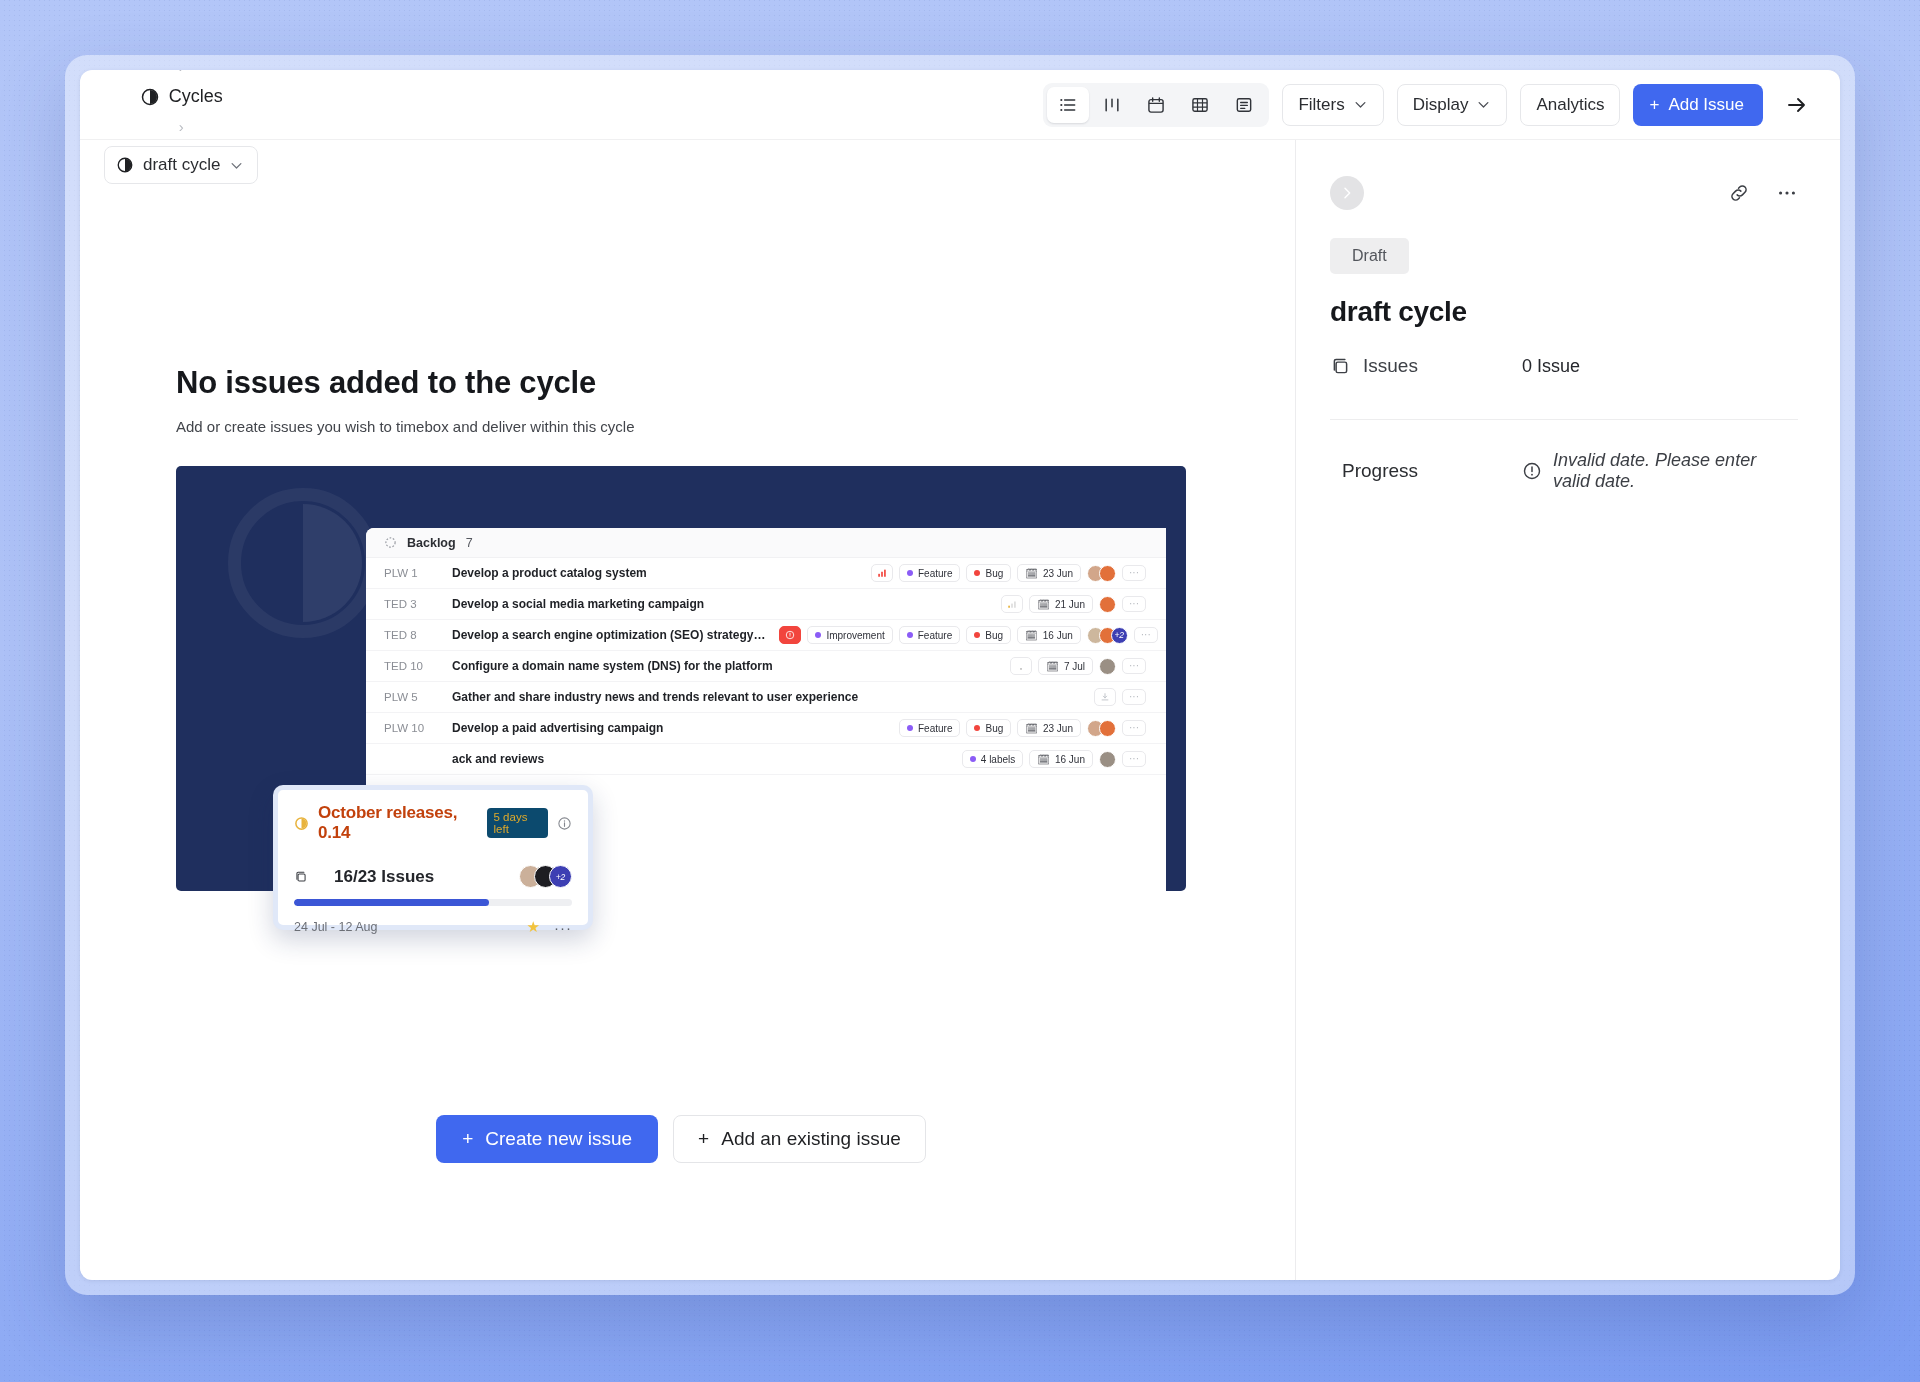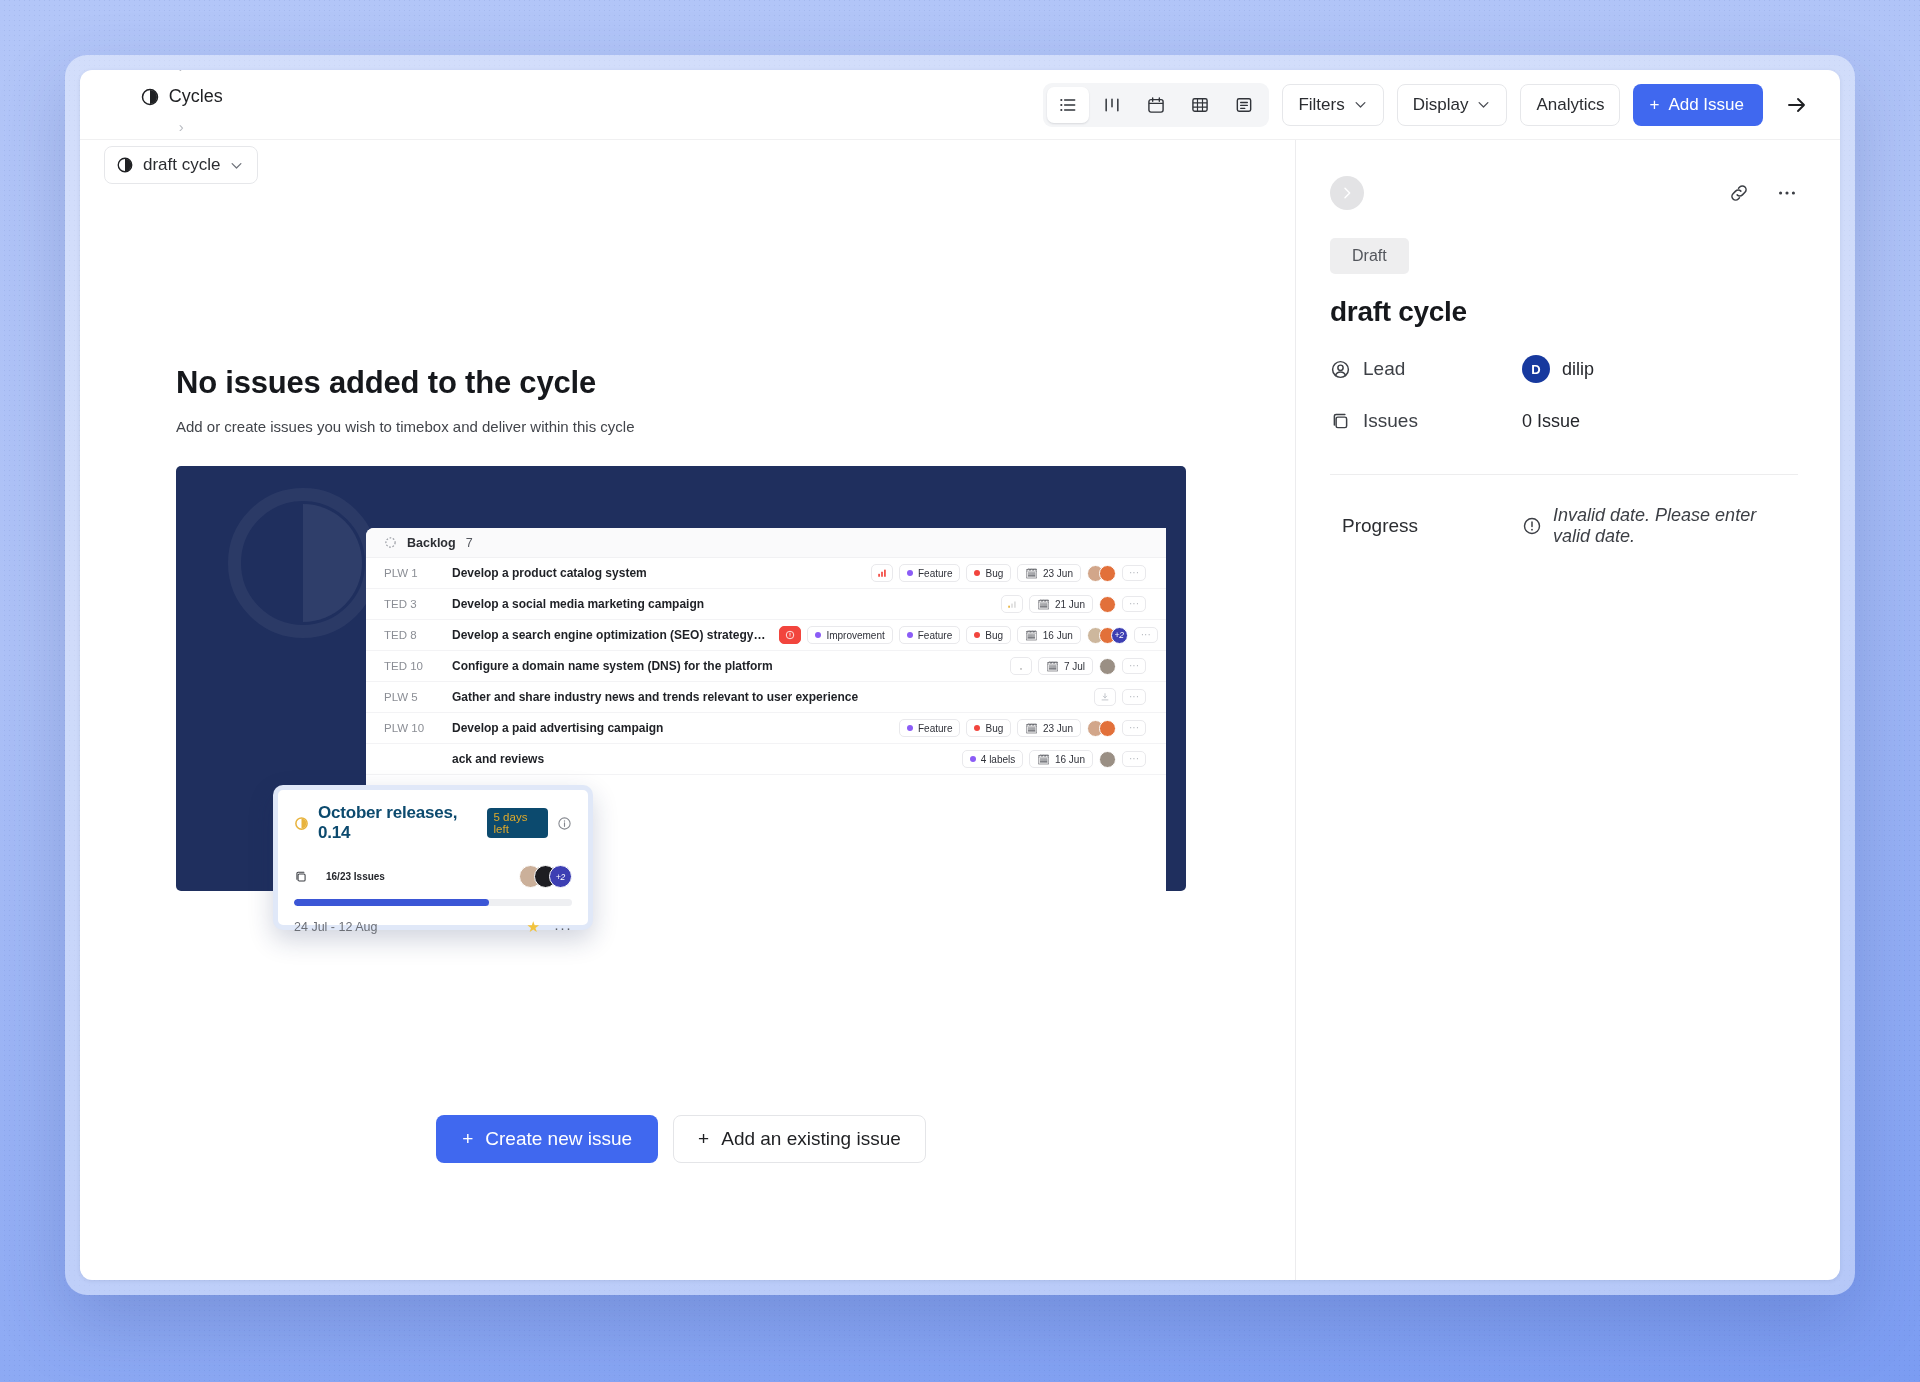--- a/index.html
+++ b/index.html
@@ -140,24 +140,24 @@
   .dots-chip { border: 1px solid #e9e9ec; border-radius: 5px; padding: 3px 6px; color: #b5b8be; font-size: 10px; line-height: 8px; }
 
   .floatcard {
     position: absolute; left: 193px; top: 645px; width: 320px; height: 145px;
     background: #fff; border-radius: 10px;
     border: 5px solid rgba(222,231,248,.95);
     box-shadow: 0 10px 26px rgba(25,40,90,.20);
     padding: 13px 16px 12px 16px;
   }
   .fc-top { display: flex; align-items: center; gap: 9px; }
-  .fc-title { font-size: 17px; font-weight: 600; color: #0c4a6e; letter-spacing: -.2px; }
+  .fc-title { font-size: 17px; font-weight: 600; color: #c2410c; letter-spacing: -.2px; }
   .fc-badge { margin-left: auto; background: #0c4a6e; color: #dfa92a; font-size: 11.5px; padding: 3px 7px; border-radius: 4px; }
   .fc-mid { margin-top: 22px; display: flex; align-items: center; }
-  .fc-issues { font-size: 10px; color: #24262b; font-weight: 600; display: flex; align-items: center; gap: 18px; }
+  .fc-issues { font-size: 17px; color: #24262b; font-weight: 600; display: flex; align-items: center; gap: 26px; }
   .fc-avs { margin-left: auto; display: flex; }
   .fc-avs .av { width: 23px; height: 23px; margin-left: -8px; }
   .progress { margin-top: 11px; height: 7px; border-radius: 4px; background: #eeeff2; overflow: hidden; }
   .progress > i { display: block; height: 100%; background: #3b56d6; border-radius: 4px; }
   .fc-bot { margin-top: 12px; display: flex; align-items: center; font-size: 12.5px; color: #6c6f76; }
   .fc-bot .r { margin-left: auto; display: flex; align-items: center; gap: 14px; }
   .star { color: #f2c33d; font-size: 15px; }
   .fc-dots { color: #5a5d64; letter-spacing: 1px; font-size: 15px; }
 
   .cta { position: absolute; left: 96px; top: 975px; width: 1010px; display: flex; justify-content: center; gap: 15px; }
@@ -590,36 +590,20 @@
                   <circle cx="19" cy="12" r="1.7" fill="#3c3f45"></circle>
                 </svg>
           </span>
         </div>
       </div>
 
       <div class="statepill">Draft</div>
       <div class="side-title">draft cycle</div>
 
 
-      <div class="prop">
-        <div class="prop-label">
-          <span>
-            <svg width="21" height="21" viewBox="0 0 24 24">
-                  <circle cx="12" cy="12" r="9" fill="none" stroke="#3d4046" stroke-width="1.7"></circle>
-                  <circle cx="12" cy="10" r="3" fill="none" stroke="#3d4046" stroke-width="1.7"></circle>
-                  <path d="M6.2 19a6.2 6.2 0 0 1 11.6 0" fill="none" stroke="#3d4046" stroke-width="1.7" stroke-linecap="round"></path>
-                </svg>
-          </span>
-          <span>Lead</span>
-        </div>
-        <div class="lead">
-          <span class="lead-av">D</span>
-          <span>dilip</span>
-        </div>
-      </div>
 
       <div class="prop">
         <div class="prop-label">
           <span>
             <svg width="21" height="21" viewBox="0 0 24 24">
                   <rect x="7" y="7" width="12" height="12" rx="2" fill="none" stroke="#3d4046" stroke-width="1.7"></rect>
                   <path d="M5 16V6a2 2 0 0 1 2-2h10" fill="none" stroke="#3d4046" stroke-width="1.7" stroke-linecap="round"></path>
                 </svg>
           </span>
           <span>Issues</span>

